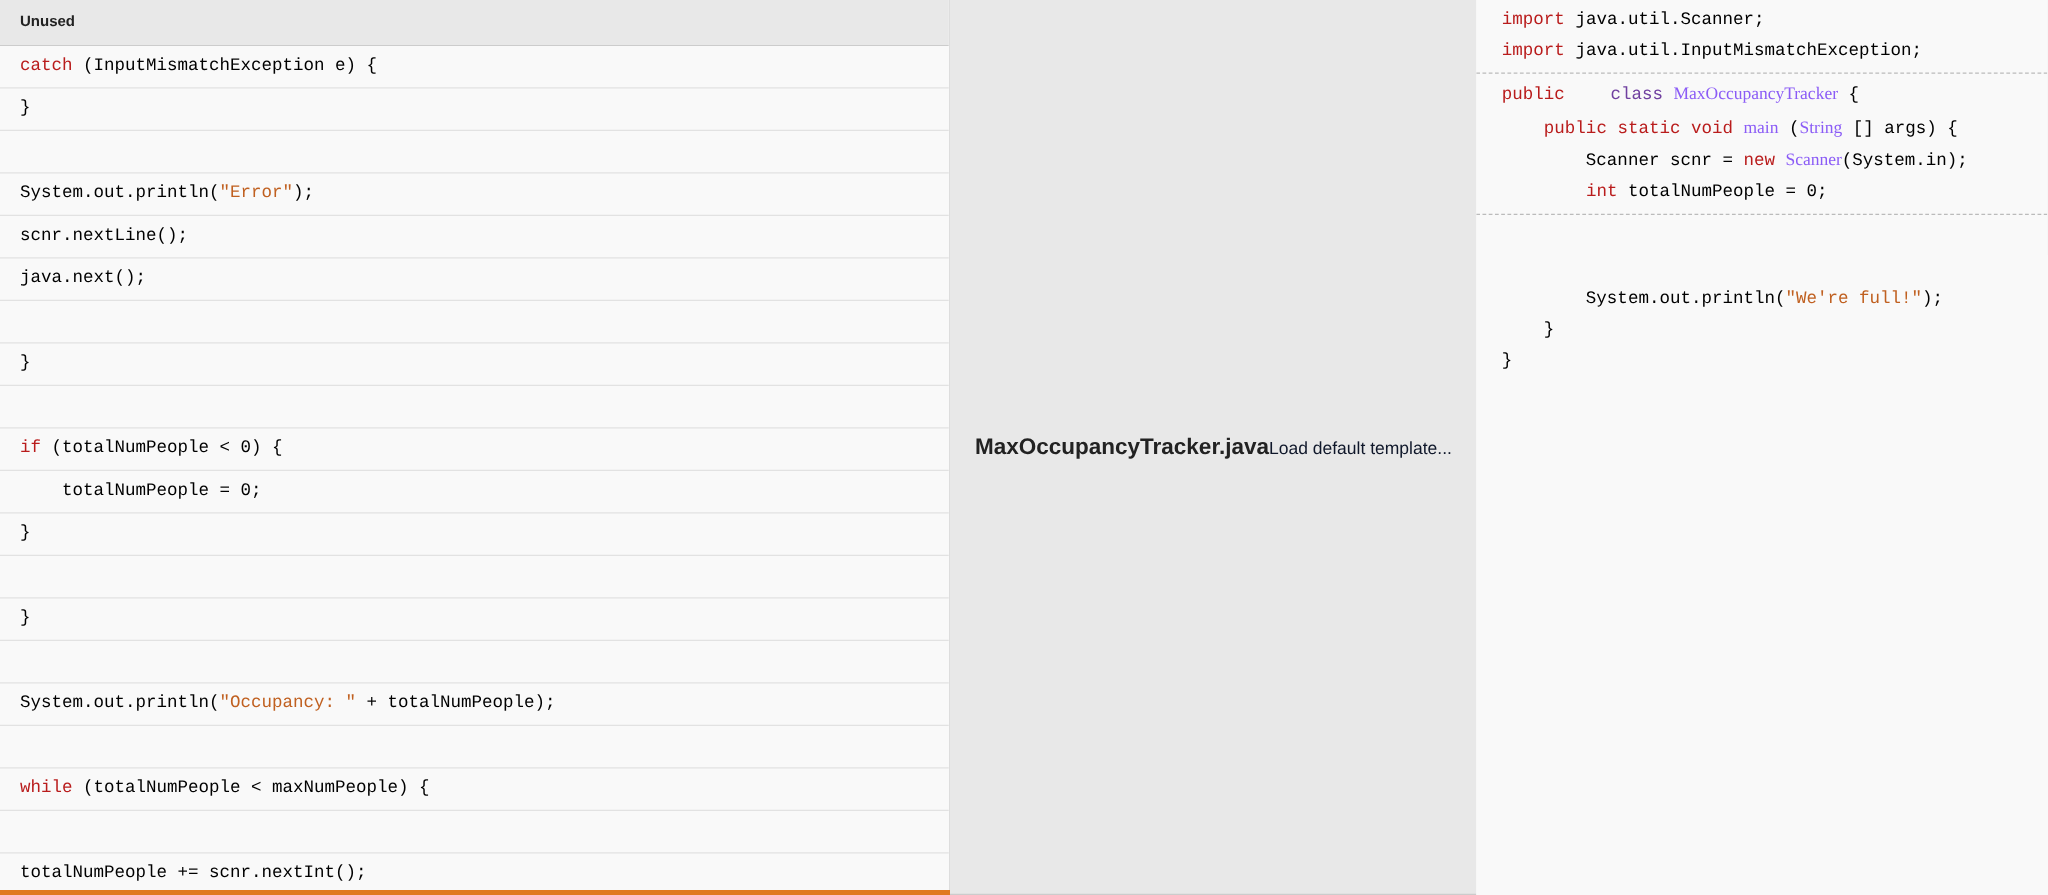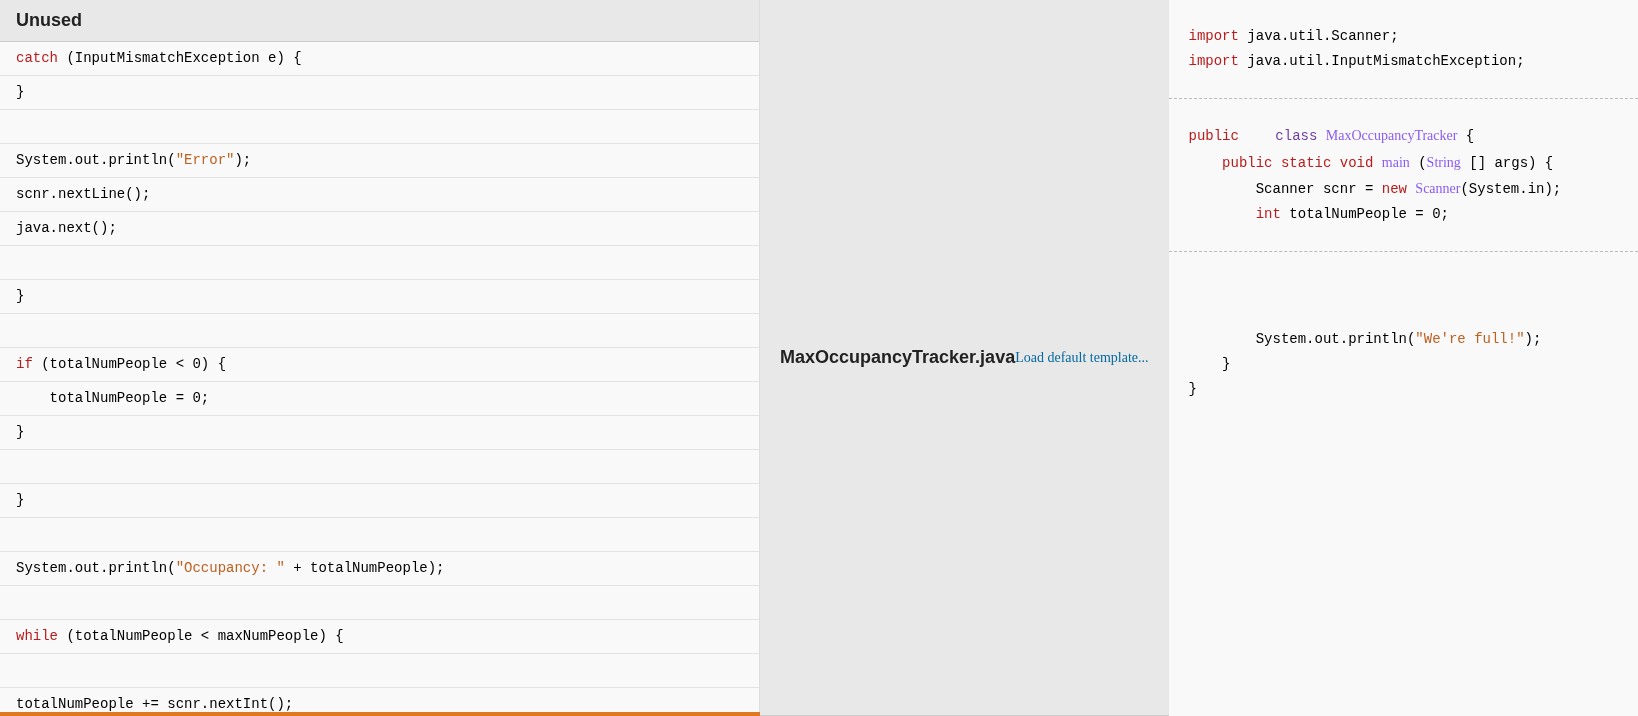--- a/index.html
+++ b/index.html
@@ -21,21 +21,21 @@
       flex-direction: column;
       overflow: hidden;
     }
     .left-header {
       background: #e8e8e8;
       padding: 10px 16px;
       border-bottom: 1px solid #ccc;
     }
     .left-header-title {
       font-family: Arial, sans-serif;
-      font-size: 18px;
+      font-size: 12px;
       font-weight: bold;
       color: #222;
     }
     .left-code-area {
       flex: 1;
       overflow-y: auto;
       background: #f9f9f9;
     }
     .code-line {
       padding: 6px 16px;
@@ -63,36 +63,36 @@
       justify-content: space-between;
       align-items: center;
     }
     .right-header-title {
       font-family: Arial, sans-serif;
       font-size: 18px;
       font-weight: bold;
       color: #222;
     }
     .load-template-link {
-      color: #0369a1;
-      font-family: Liberation Serif, serif;
+      color: #0f172a;
+      font-family: Liberation Sans, sans-serif;
       font-size: 14px;
       cursor: pointer;
       text-decoration: none;
     }
     .right-code-area {
       flex: 1;
       overflow-y: auto;
       background: #f9f9f9;
       padding: 0;
     }
 
     
     .code-block {
-      padding: 24px 20px;
+      padding: 4px 20px;
     }
     .code-block-line {
       line-height: 1.8;
       white-space: pre;
     }
     .dashed-divider {
       border: none;
       border-top: 1px dashed #bbb;
       margin: 0;
     }

